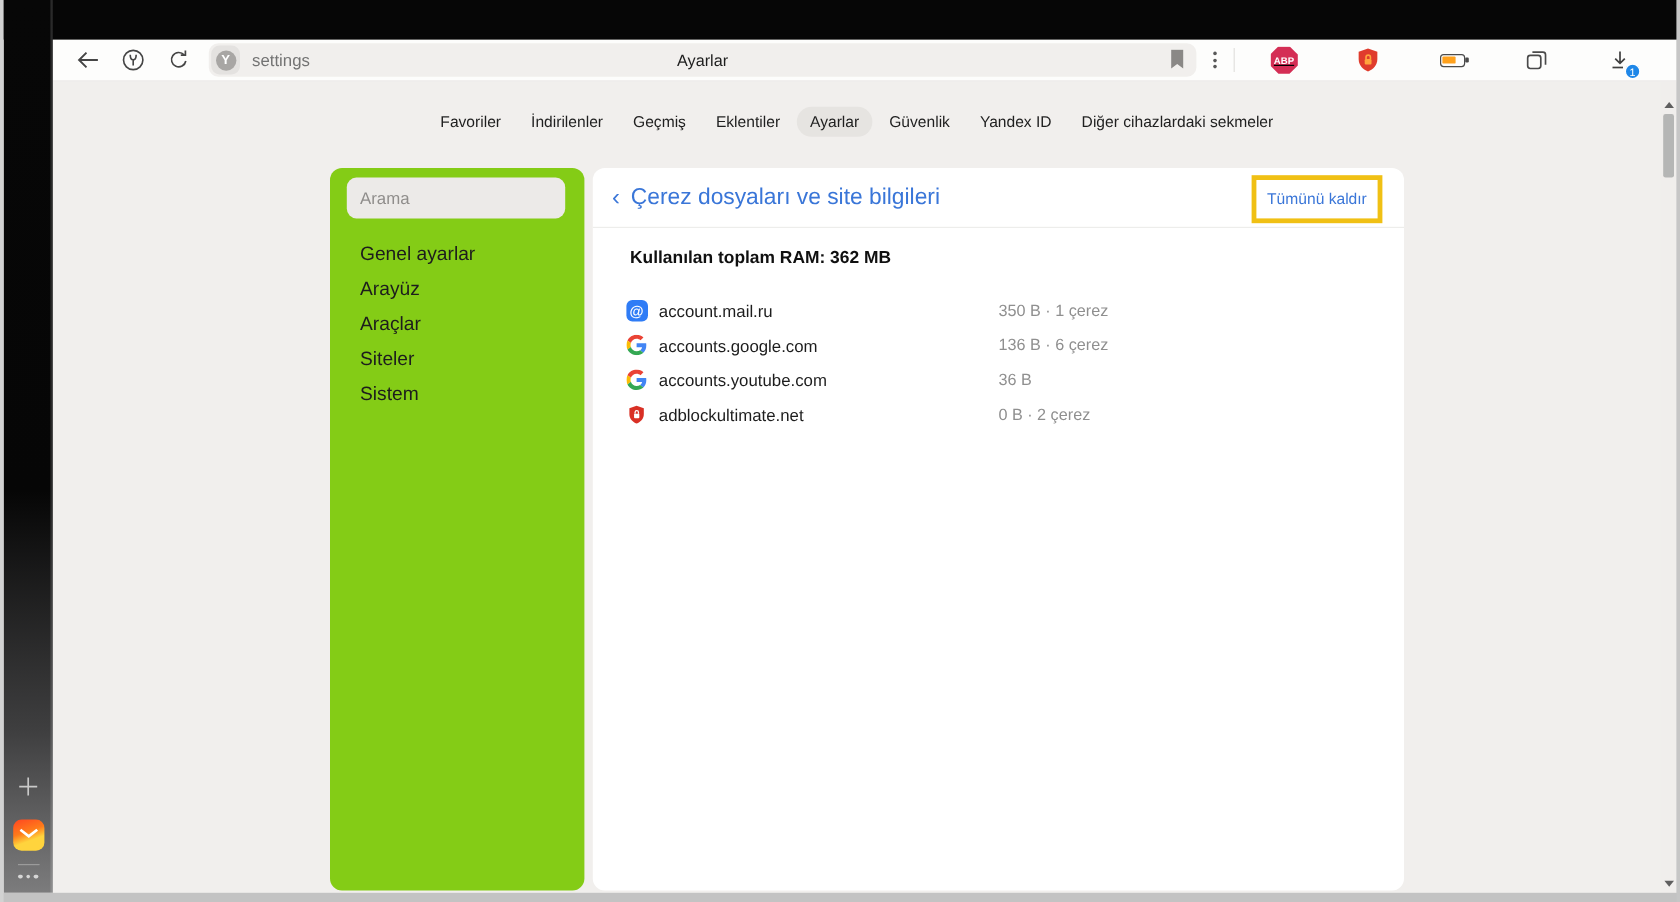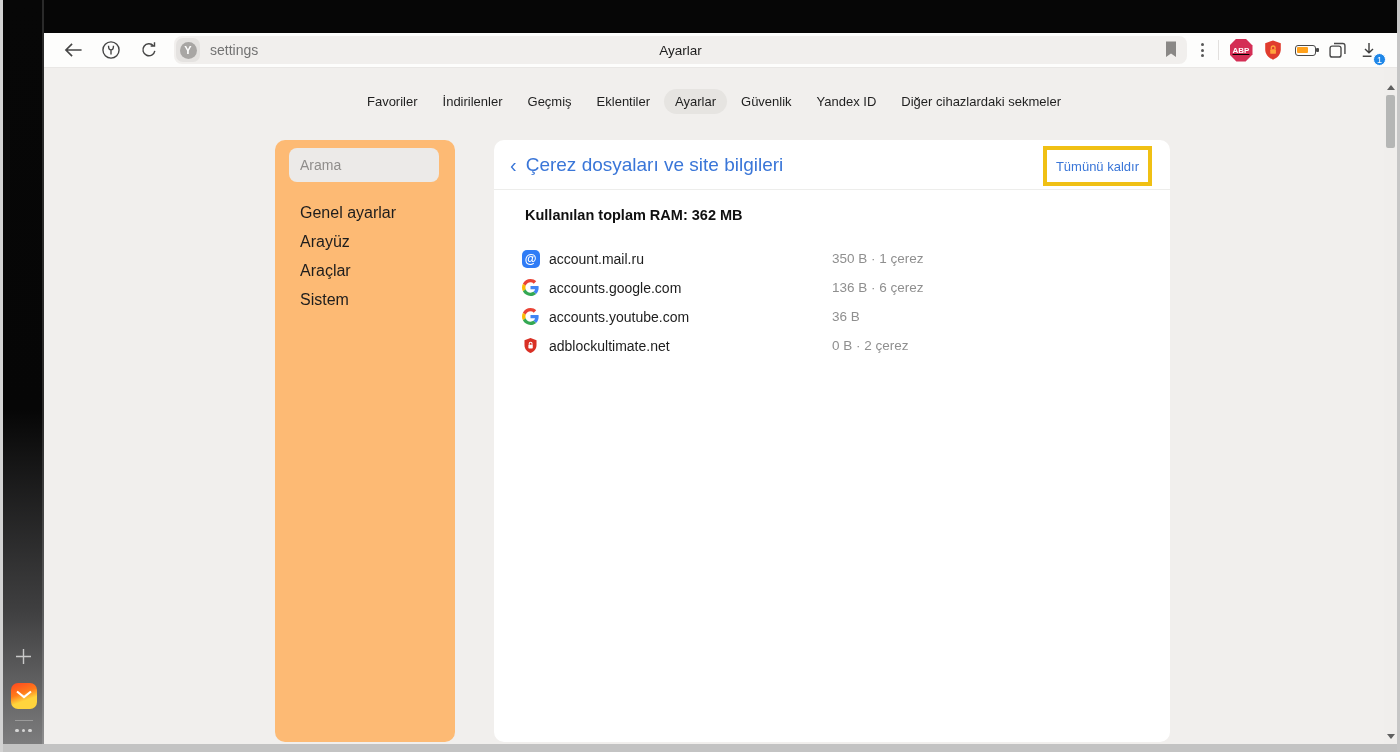--- a/index.html
+++ b/index.html
@@ -33,21 +33,21 @@
   .tb-btn { width:28px; height:28px; display:grid; place-items:center; margin:0 5px; }
   .addr { flex:1; height:28px; background:#f1efed; border-radius:8px; display:flex; align-items:center; position:relative; margin:0 6px; }
   .fav-chip { width:24px; height:24px; margin-left:2px; background:#e4e2e0; border-radius:7px; display:grid; place-items:center; }
   .fav-circle { width:17px; height:17px; border-radius:50%; background:#a8a6a4; color:#fff; font-size:11px; font-weight:bold; display:grid; place-items:center; }
   .url-text { margin-left:10px; font-size:14px; color:#737373; }
   .addr-title { position:absolute; left:50%; transform:translateX(-50%); font-size:13.5px; color:#1d1d1d; }
   .addr-flag { position:absolute; right:9px; top:5px; }
   .kebab { display:flex; flex-direction:column; gap:2.5px; margin:0 8px; }
   .kebab i { width:3px; height:3px; border-radius:50%; background:#585858; }
   .tb-sep { width:1px; height:20px; background:#e2e0de; margin:0 6px; }
-  .ext { width:26px; height:26px; display:grid; place-items:center; margin:0 3px; position:relative;text-decoration:underline; }
+  .ext { width:26px; height:26px; display:grid; place-items:center; margin:0 22px; position:relative;text-decoration:underline; }
   .abp-badge { width:23px; height:23px; background:var(--abp_red); color:#fff; font-size:8px; font-weight:bold;
                display:grid; place-items:center; clip-path:polygon(30% 0,70% 0,100% 30%,100% 70%,70% 100%,30% 100%,0 70%,0 30%); }
   .battery { width:21px; height:11px; border:1.6px solid #4a4a4a; border-radius:3px; position:relative; }
   .battery::after { content:""; position:absolute; right:-4px; top:2px; width:2.4px; height:4.5px; background:#4a4a4a; border-radius:1px; }
   .battery i { position:absolute; left:1.5px; top:1.5px; bottom:1.5px; width:58%; background:var(--battery_orange); border-radius:1px; }
   .dl-badge { position:absolute; right:-4px; bottom:-3px; width:13px; height:13px; border-radius:50%; background:var(--badge_blue);
               color:#fff; font-size:9px; display:grid; place-items:center; border:1px solid #fff; }
 
   
   .rail { position:absolute; left:3px; top:0; width:41px; height:744px; z-index:20;
@@ -62,21 +62,21 @@
   .rail-div { width:18px; height:1px; background:#9b9b9b; margin-top:11px; }
   .rail-dots { display:flex; gap:3px; margin-top:8px; }
   .rail-dots i { width:3.4px; height:3.4px; border-radius:50%; background:#d6d6d6; }
 
   
   .page { position:absolute; left:44px; top:68px; right:3px; bottom:8px; background:#f1efed; }
   .nav { position:absolute; top:21px; left:0; right:13px; display:flex; justify-content:center; gap:3px; align-items:center; }
   .nav-tab { font-size:13px; color:#1f1f1f; padding:5px 11px; border-radius:14px; white-space:nowrap; }
   .nav-tab.active { background:#e6e4e1; }
 
-  .sidebar-panel { position:absolute; left:231px; top:72px; width:180px; height:602px; background:#fdba74; border-radius:10px; }
+  .sidebar-panel { position:absolute; left:231px; top:72px; width:212px; height:602px; background:#84cc16; border-radius:10px; }
   .search-box { margin:8px 16px 0 14px; height:34px; background:#eceae8; border-radius:8px; display:flex; align-items:center; }
   .search-box input { border:none; outline:none; background:transparent; width:100%; padding-left:11px;
                       font-size:14px; font-family:"Liberation Sans",sans-serif; color:#1d1d1d; }
   .search-box input::placeholder { color:#8f8d8b; opacity:1; }
   .side-items { margin-top:16px; }
   .side-item { height:29px; display:flex; align-items:center; padding-left:25px; font-size:16px; color:#1d1d1d; }
 
   .main-panel { position:absolute; left:450px; top:72px; width:676px; height:602px; background:#fff; border-radius:10px; }
   .main-header { height:50px; position:relative; display:flex; align-items:center; padding-left:16px; border-bottom:1px solid #ededeb; }
   .back-chevron { color:var(--accent_blue); font-size:20px; margin-right:9px; line-height:1; font-weight:normal; }
@@ -280,20 +280,21 @@
         <input type="text" placeholder="Arama" style="">
       </div>
       <div class="side-items">
 
           <div class="side-item">Genel ayarlar</div>
 
           <div class="side-item">Arayüz</div>
 
           <div class="side-item">Araçlar</div>
 
+          <div class="side-item">Siteler</div>
 
           <div class="side-item">Sistem</div>
         </div>
     </div>
 
     <div class="main-panel">
       <div class="main-header">
         <span class="back-chevron">‹</span>
         <span class="main-title">Çerez dosyaları ve site bilgileri</span>
         <span class="remove-all-box">

